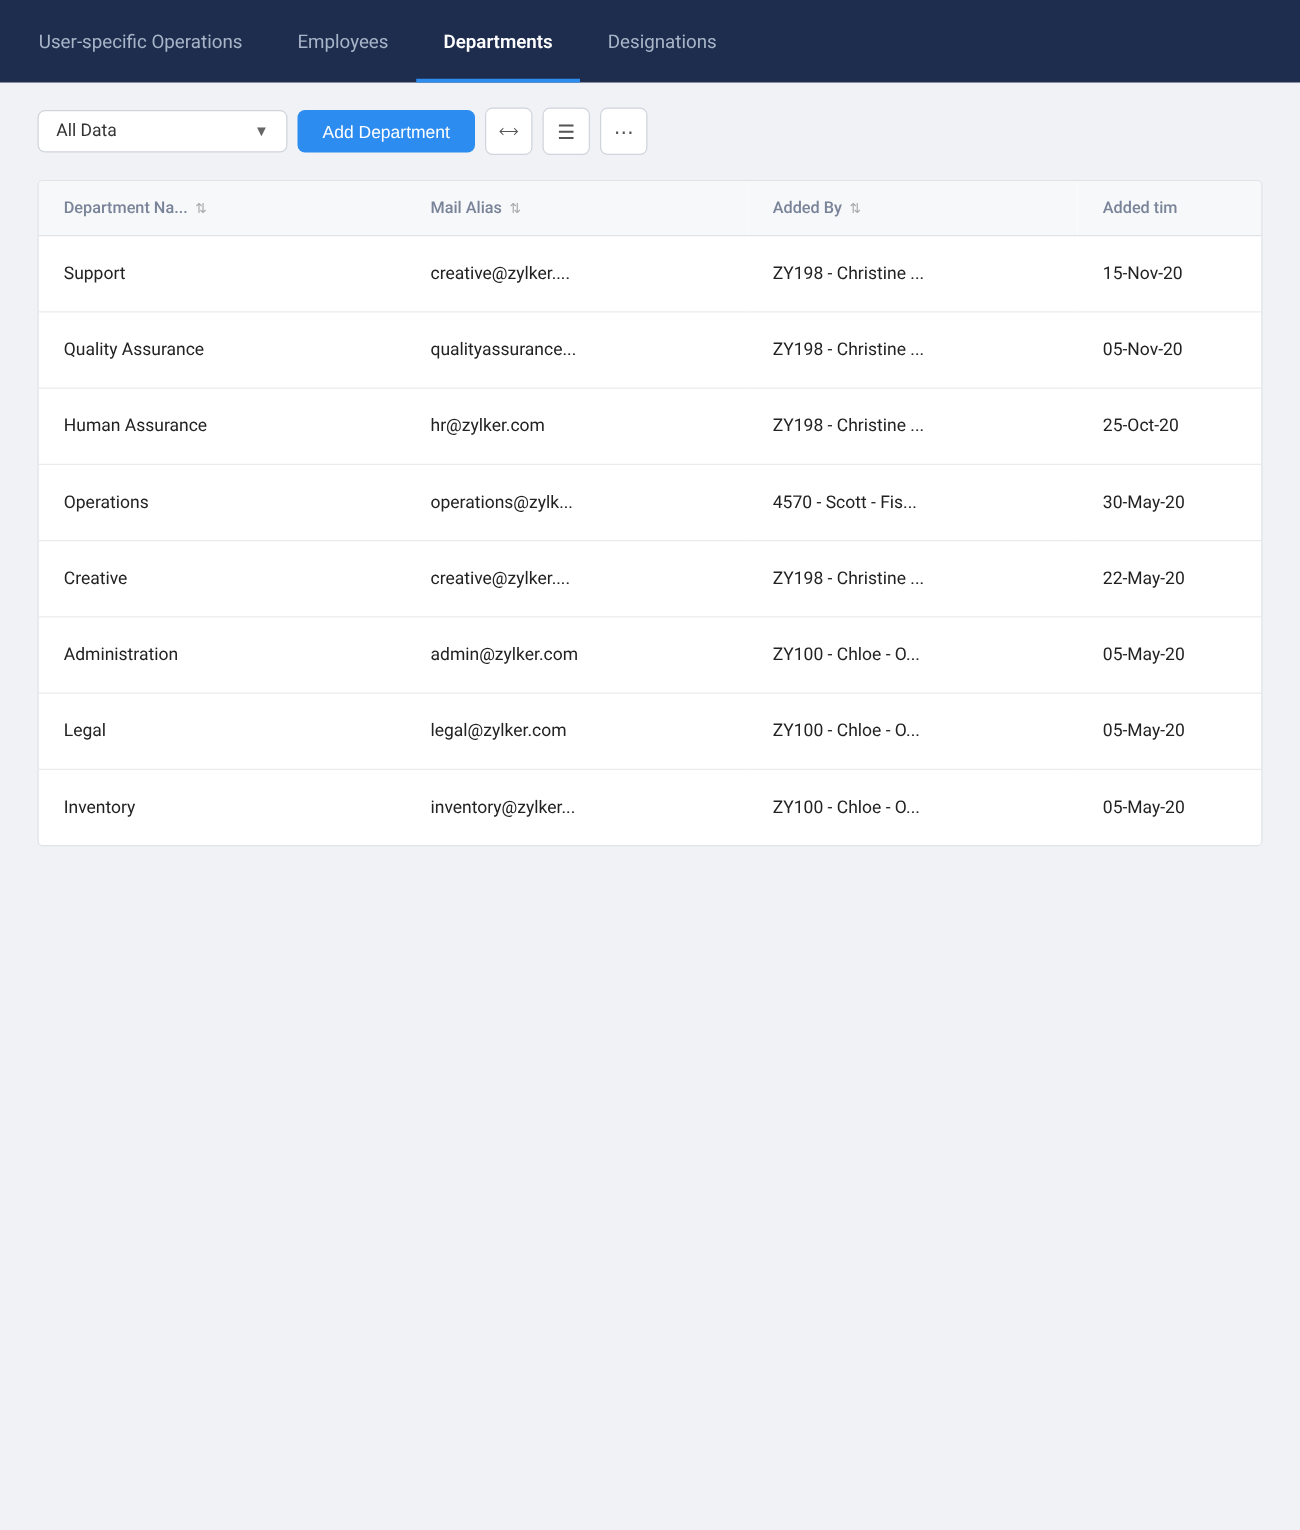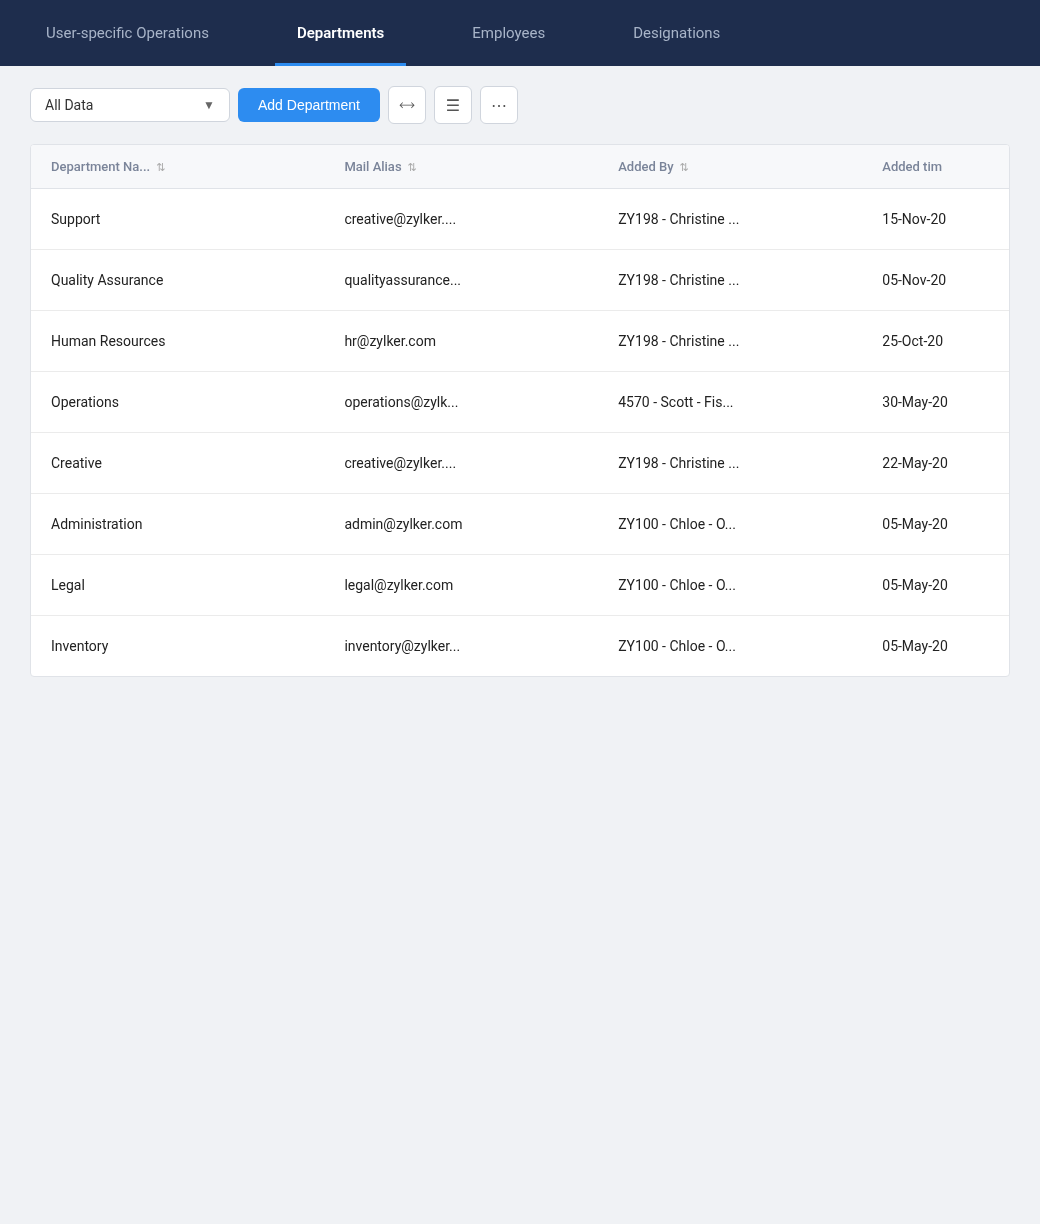--- a/index.html
+++ b/index.html
@@ -9,22 +9,21 @@
       width: 1040px;
       min-height: 1224px;
     }
 
     
     .navbar {
       background: #1e2d4d;
       display: flex;
       align-items: stretch;
       height: 66px;
-      padding: 0 24px;
-      gap: 44px;
+      padding: 0 9px;
     }
     .nav-item {
       color: #a8b4c8;
       font-size: 15px;
       display: flex;
       align-items: center;
       padding: 0 22px;
       cursor: pointer;
       white-space: nowrap;
       text-decoration: none;
@@ -147,22 +146,22 @@
       text-overflow: ellipsis;
       white-space: nowrap;
     }
   </style>
 </head>
 <body>
 
 <nav class="navbar">
 
 <div class="nav-item">User-specific Operations</div>
+    <div class="nav-item">Employees</div>
     <div class="nav-item active">Departments</div>
-    <div class="nav-item">Employees</div>
     <div class="nav-item">Designations</div>
   </nav>
 
 <div class="toolbar">
   <div class="filter-select">
     <span>All Data</span>
     <span class="chevron">▼</span>
   </div>
   <button class="btn-add">Add Department</button>
   <div class="btn-icon">
@@ -201,21 +200,21 @@
           <td>ZY198 - Christine ...</td>
           <td>15-Nov-20</td>
         </tr>
         <tr>
           <td>Quality Assurance</td>
           <td>qualityassurance...</td>
           <td>ZY198 - Christine ...</td>
           <td>05-Nov-20</td>
         </tr>
         <tr>
-          <td>Human Resources</td>
+          <td>Human Assurance</td>
           <td>hr@zylker.com</td>
           <td>ZY198 - Christine ...</td>
           <td>25-Oct-20</td>
         </tr>
         <tr>
           <td>Operations</td>
           <td>operations@zylk...</td>
           <td>4570 - Scott - Fis...</td>
           <td>30-May-20</td>
         </tr>

